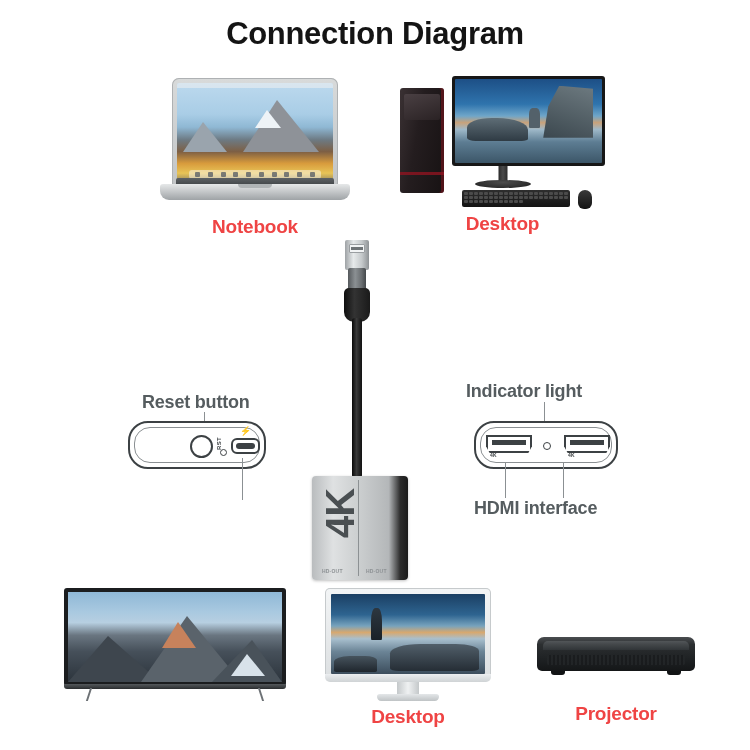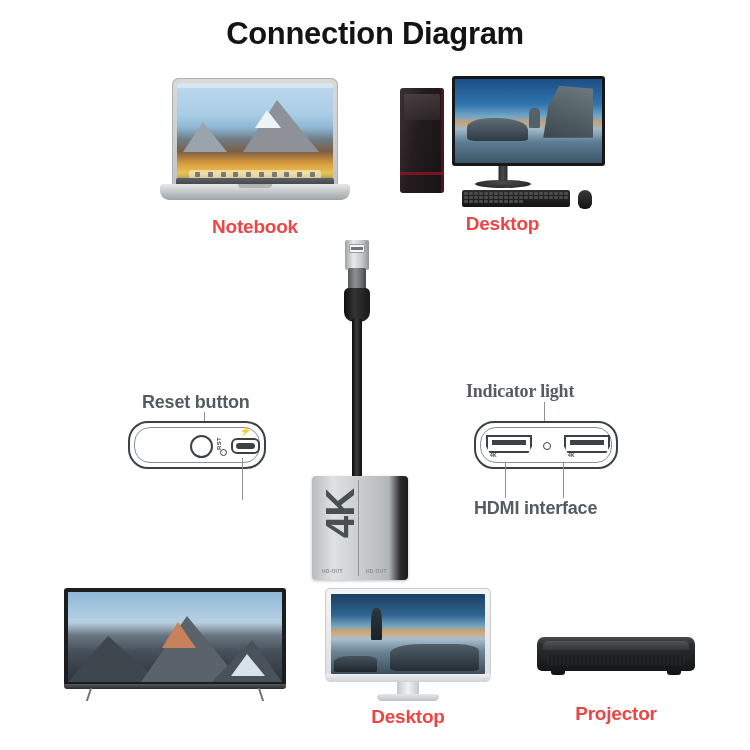--- a/index.html
+++ b/index.html
@@ -484,21 +484,21 @@
   <div class="panelL">
     <div class="jack"></div>
     <div class="rst-txt">RST</div>
     <div class="rst-hole"></div>
     <div class="bolt">⚡</div>
     <div class="typec"></div>
   </div>
 
   <div class="lead v" style="left:242px;top:458px;height:42px;"></div>
 
-  <div class="callout" style="left:466px;top:381px;font-family:Liberation Serif, serif;">Indicator light</div>
+  <div class="callout" style="left:466px;top:381px;">Indicator light</div>
   <div class="lead v" style="left:544px;top:402px;height:36px;"></div>
 
   <div class="panelR">
     <div class="hdmi a">
         <i></i>
       </div>
     <div class="hdmi-lbl a">4K</div>
     <div class="led"></div>
     <div class="hdmi b">
         <i></i>

